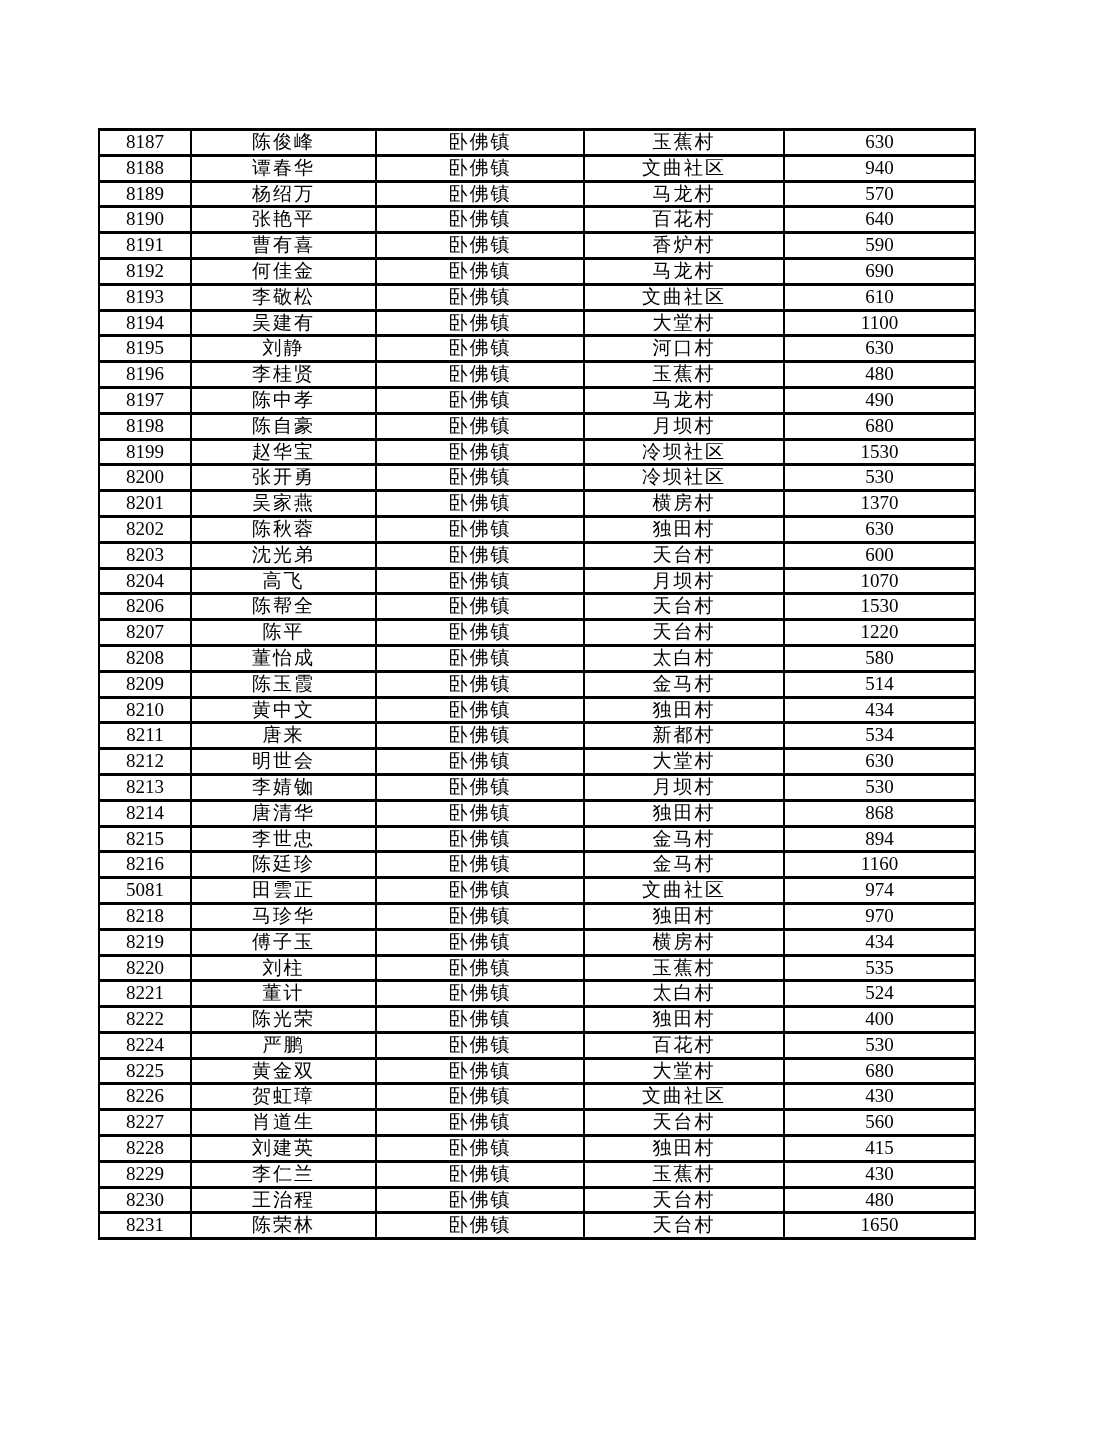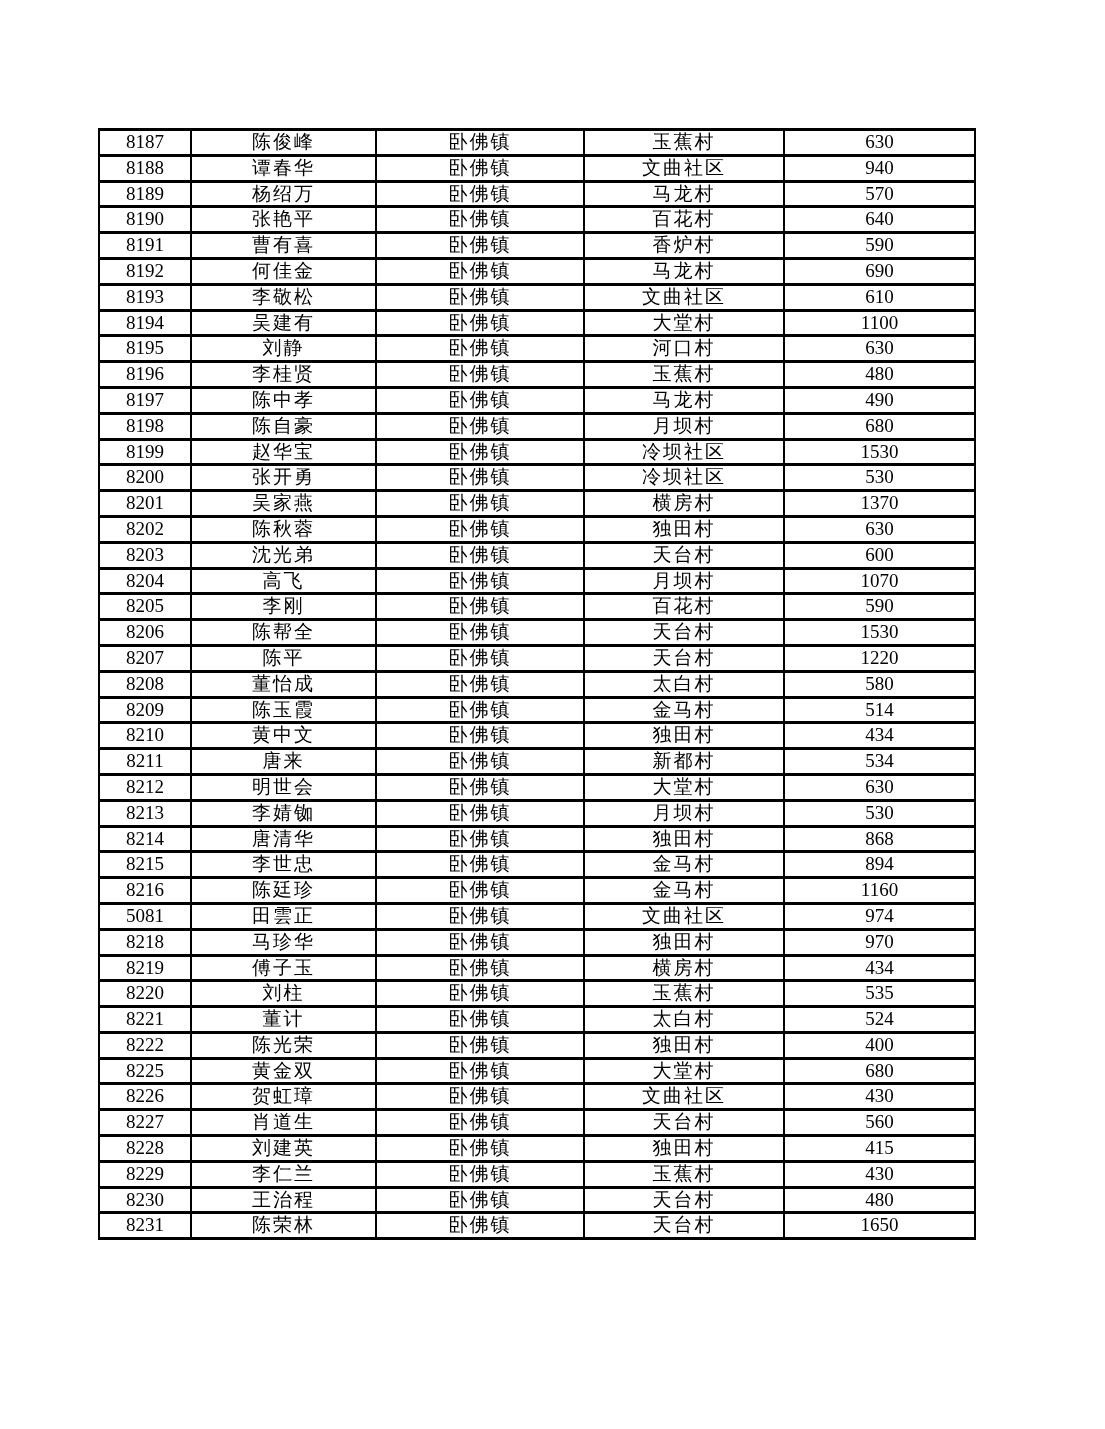--- a/index.html
+++ b/index.html
@@ -188,27 +188,20 @@
           <td>600</td>
         </tr>
         <tr>
           <td>8204</td>
           <td>高飞</td>
           <td>卧佛镇</td>
           <td>月坝村</td>
           <td>1070</td>
         </tr>
         <tr>
-          <td>8205</td>
-          <td>李刚</td>
-          <td>卧佛镇</td>
-          <td>百花村</td>
-          <td>590</td>
-        </tr>
-        <tr>
           <td>8206</td>
           <td>陈帮全</td>
           <td>卧佛镇</td>
           <td>天台村</td>
           <td>1530</td>
         </tr>
         <tr>
           <td>8207</td>
           <td>陈平</td>
           <td>卧佛镇</td>
@@ -312,20 +305,27 @@
           <td>卧佛镇</td>
           <td>太白村</td>
           <td>524</td>
         </tr>
         <tr>
           <td>8222</td>
           <td>陈光荣</td>
           <td>卧佛镇</td>
           <td>独田村</td>
           <td>400</td>
+        </tr>
+        <tr>
+          <td>8224</td>
+          <td>严鹏</td>
+          <td>卧佛镇</td>
+          <td>百花村</td>
+          <td>530</td>
         </tr>
         <tr>
           <td>8225</td>
           <td>黄金双</td>
           <td>卧佛镇</td>
           <td>大堂村</td>
           <td>680</td>
         </tr>
         <tr>
           <td>8226</td>

